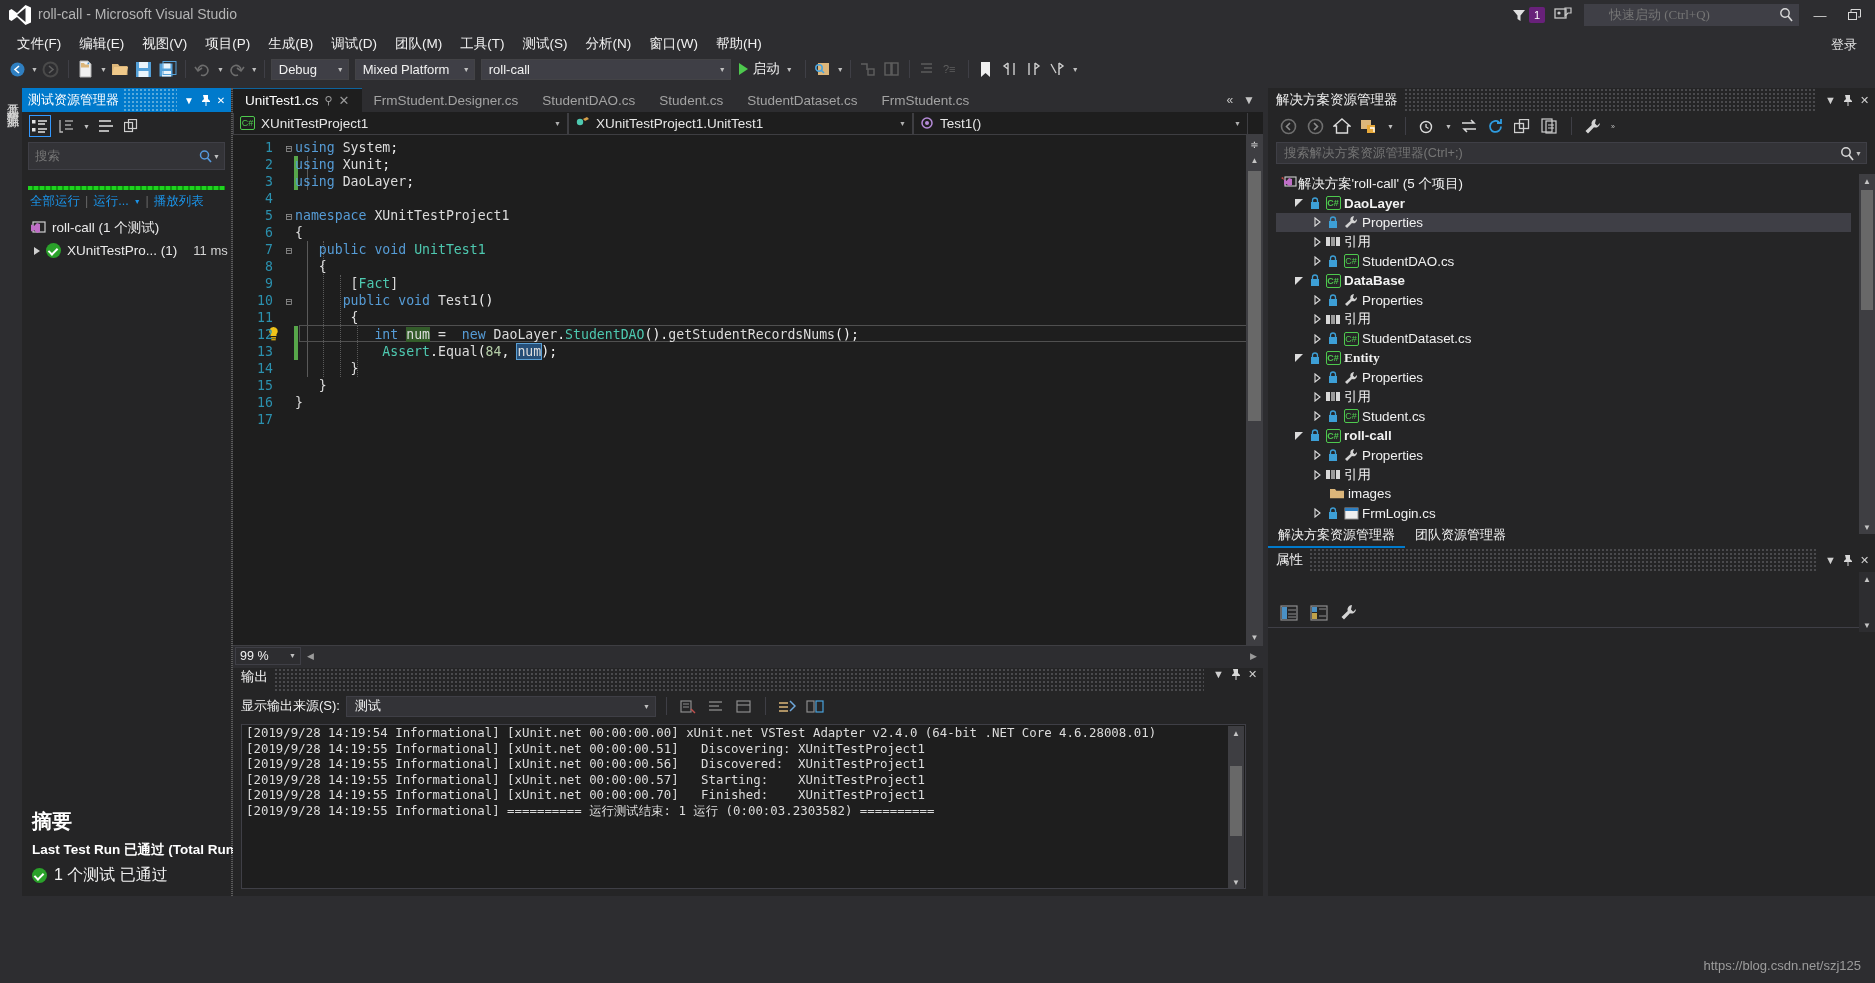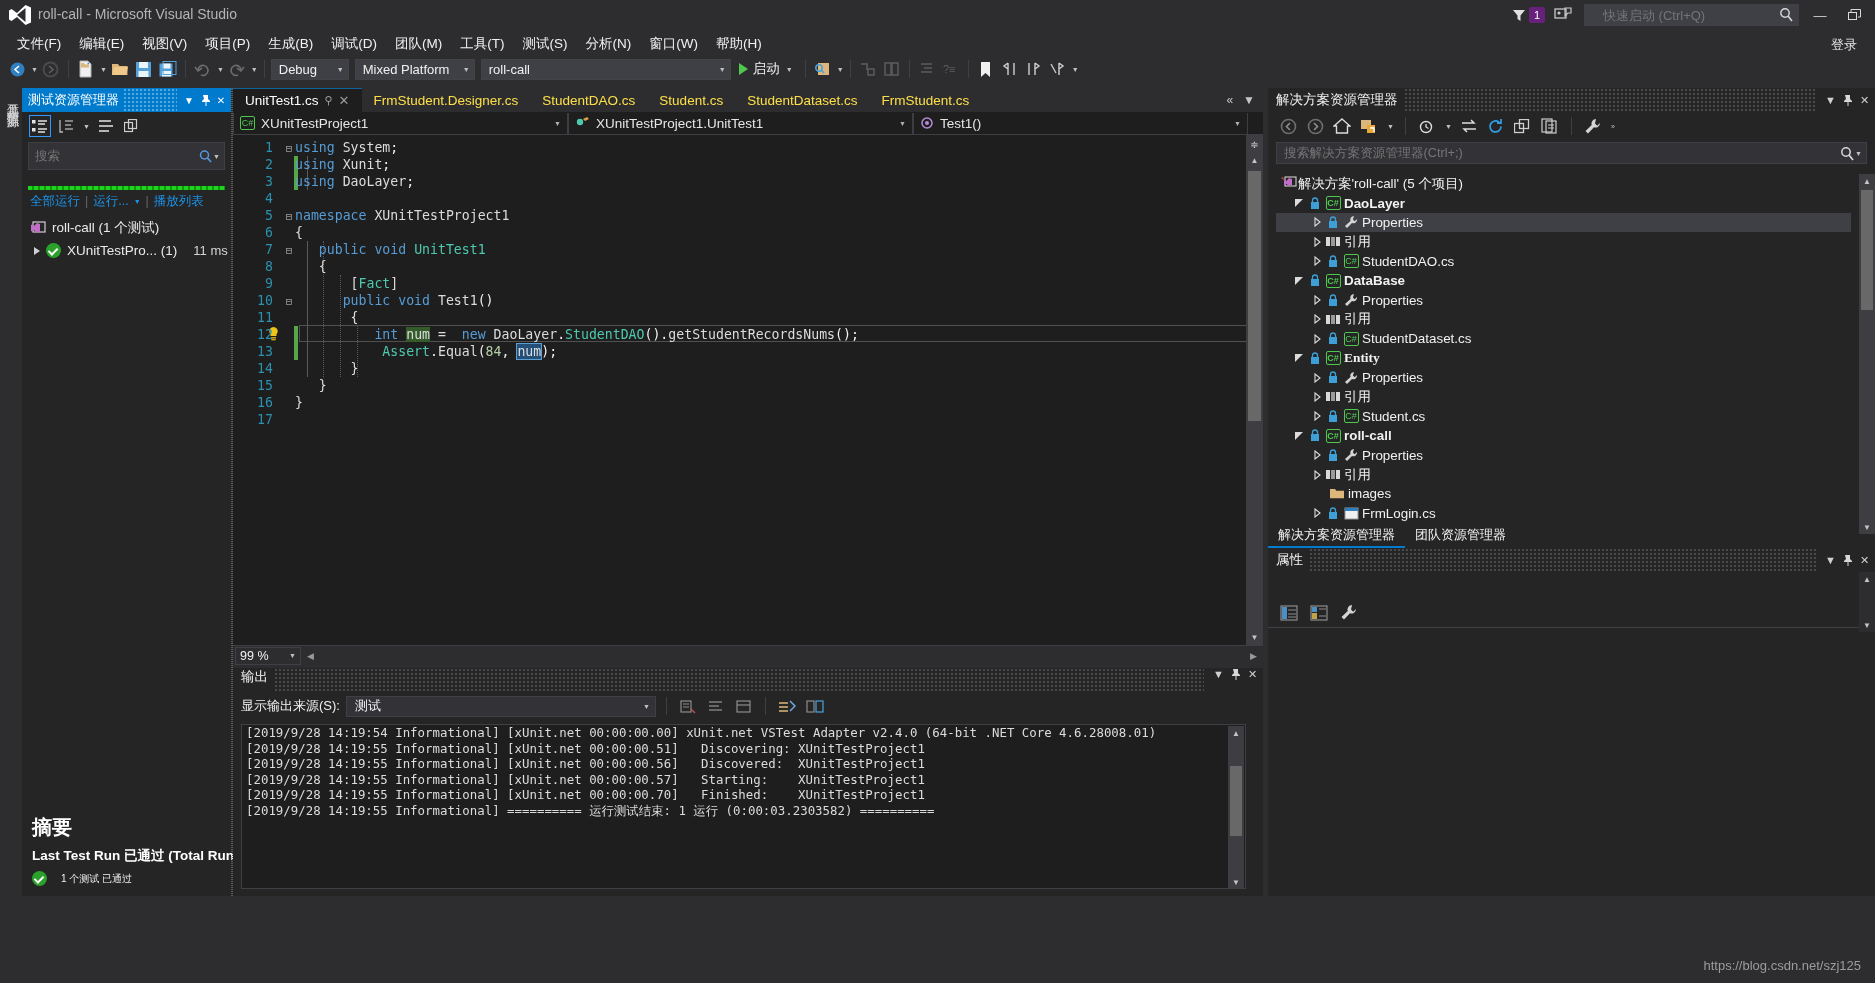--- a/index.html
+++ b/index.html
@@ -14,21 +14,21 @@
 
   
   .titlebar { position:absolute; left:0; top:0; width:1875px; height:30px; background:#2d2d30; }
   .vs-logo { position:absolute; left:8px; top:4px; width:24px; height:22px; }
   .title-text { position:absolute; left:38px; top:6px; font-size:14px; color:#b4b4b4; white-space:nowrap; }
   .tb-right { position:absolute; right:0; top:0; height:30px; display:flex; align-items:center; gap:8px; padding-right:8px;}
   .feedback-icon { position:relative; width:34px; height:20px; }
   .notif-badge { display:inline-block; background:#68217a; color:#fff; font-size:11px; padding:1px 5px; border-radius:2px; line-height:14px;}
   .qlaunch { width:215px; height:22px; background:#3f3f46; border:1px solid #3f3f46; position:relative; }
   .qlaunch input { width:100%; height:100%; background:transparent; border:0; outline:none;
-        color:#f0abfc; font-size:13px; padding-left:18px; font-family:Liberation Sans, sans-serif;}
+        color:#f0abfc; font-size:13px; padding-left:24px; font-family:Liberation Serif, serif;}
   .qlaunch .mag { position:absolute; right:5px; top:2px; }
   .wbtn { width:26px; height:22px; display:flex; align-items:center; justify-content:center; color:#d0d0d0; font-size:13px; cursor:default;}
   .signin { position:absolute; right:18px; top:36px; font-size:13px; color:#e6e6e6; }
 
   
   .menubar { position:absolute; left:0; top:32px; height:24px; display:flex; align-items:center; padding-left:8px; }
   .menubar .mi { padding:2px 9px; font-size:13.5px; color:#f1f1f1; white-space:nowrap;}
 
   
   .toolbar { position:absolute; left:0; top:56px; width:1875px; height:26px; background:#2d2d30;
@@ -69,26 +69,26 @@
   .te-row { display:flex; align-items:center; gap:6px; padding-left:8px; height:23px; font-size:13.5px; color:#eaeaea;}
   .te-row.ind { padding-left:12px; }
   .te-ms { font-size:13px; color:#d4d4d4; margin-left:10px;}
   .tri-right { width:0;height:0;border-left:6px solid #cfcfcf;border-top:4px solid transparent;border-bottom:4px solid transparent;}
   .check-circle { width:15px;height:15px;border-radius:50%;background:#2aa12a;position:relative;}
   .check-circle:after { content:""; position:absolute; left:4px; top:3px; width:4px;height:7px;
       border:solid #fff; border-width:0 2px 2px 0; transform:rotate(45deg); }
   .te-summary { position:absolute; left:0; bottom:0; width:210px; padding:8px 6px 10px 10px; }
   .te-sum-title { font-size:20px; font-weight:bold; color:#fff; margin-bottom:6px;}
   .te-sum-line { font-size:13.5px; font-weight:bold; color:#fff; margin-bottom:6px; white-space:nowrap;}
-  .te-sum-row { display:flex; align-items:center; gap:14px; font-size:10px;text-align:center;}
+  .te-sum-row { display:flex; align-items:center; gap:7px; font-size:16px;text-align:center;}
 
   
   .editor-wrap { position:absolute; left:233px; top:88px; width:1030px; height:577px; background:#1e1e1e; }
   .tabstrip { height:24px; background:#2d2d30; display:flex; align-items:stretch; }
-  .tab { display:flex; align-items:center; gap:6px; padding:0 12px; font-size:13.5px; color:#fde047; white-space:nowrap;}
+  .tab { display:flex; align-items:center; gap:6px; padding:0 12px; font-size:13.5px; color:#a3a3a3; white-space:nowrap;}
   .tab.active { background:#1e1e1e; border-top:1px solid #0e639c; color:#fff; }
   .tab .pin { font-size:11px; color:#9a9a9a; }
   .tab .x { font-size:13px; color:#9a9a9a; }
   .tabstrip-right { margin-left:auto; display:flex; align-items:center; gap:10px; padding-right:8px; color:#c5c5c5; font-size:12px;}
 
   .navbar { height:23px; background:#1e1e1e; display:flex; align-items:center; border-bottom:1px solid #3e3e42;}
   .nav-combo { height:21px; display:flex; align-items:center; gap:6px; padding:0 6px; font-size:13.5px; color:#e6e6e6;
                border:1px solid #3e3e42; border-top:0; border-bottom:0; position:relative;}
   .nav-combo .dd { margin-left:auto; font-size:7px; color:#b0b0b0; }
   .csicon { width:15px;height:14px;border:1px solid #4ec94e; color:#4ec94e; font-size:9px; display:flex;

